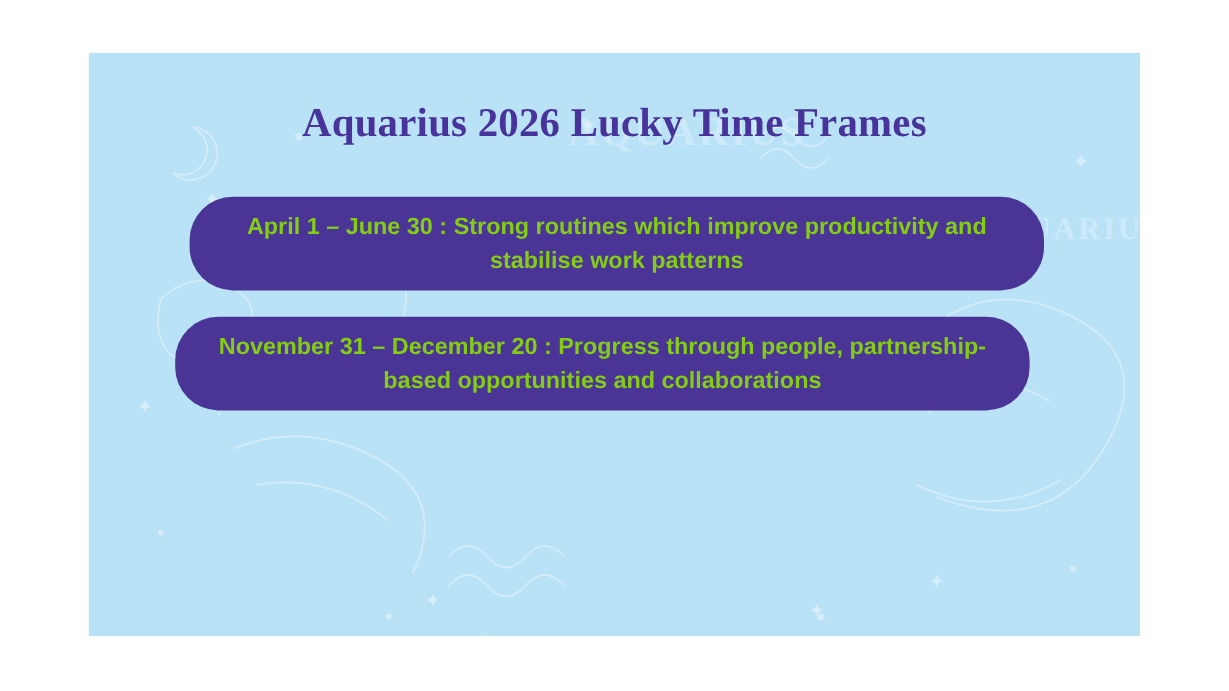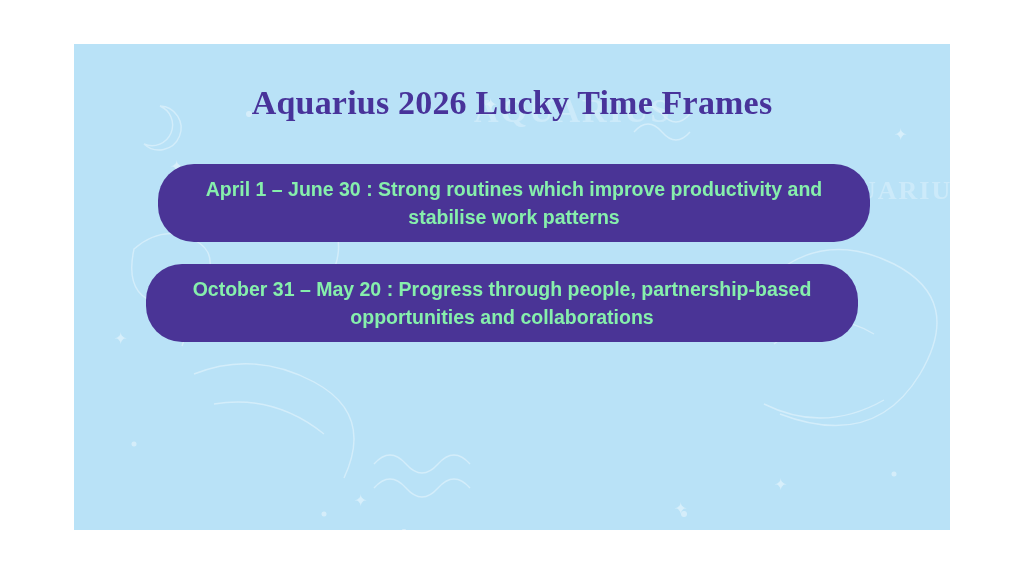--- a/index.html
+++ b/index.html
@@ -70,21 +70,21 @@
     position: absolute;
     left: 0;
     right: 0;
     top: 120px;
   }
   .bar {
     position: relative;
     margin: 0 auto 22px auto;
     background: #4a3496;
     border-radius: 36px;
-    color: #86efac;
+    color: #84cc16;
     display: flex;
     align-items: center;
     justify-content: center;
     text-align: center;
     box-sizing: border-box;
     padding: 0 34px;
     font-size: 19.5px;
     font-weight: 700;
     line-height: 1.45;
   }
@@ -150,19 +150,19 @@
     </div>
 
     <div class="content">
       <div class="title">Aquarius 2026 Lucky Time Frames</div>
 
       <div class="bars">
         <div class="bar bar-1">
           <span>April 1 – June 30 : Strong routines which improve productivity and stabilise work patterns</span>
         </div>
         <div class="bar bar-3">
-          <span>October 31 – May 20 : Progress through people, partnership-based opportunities and collaborations</span>
+          <span>November 31 – December 20 : Progress through people, partnership-based opportunities and collaborations</span>
         </div>
       </div>
     </div>
 
   </div>
 </div>
 
 </body></html>

